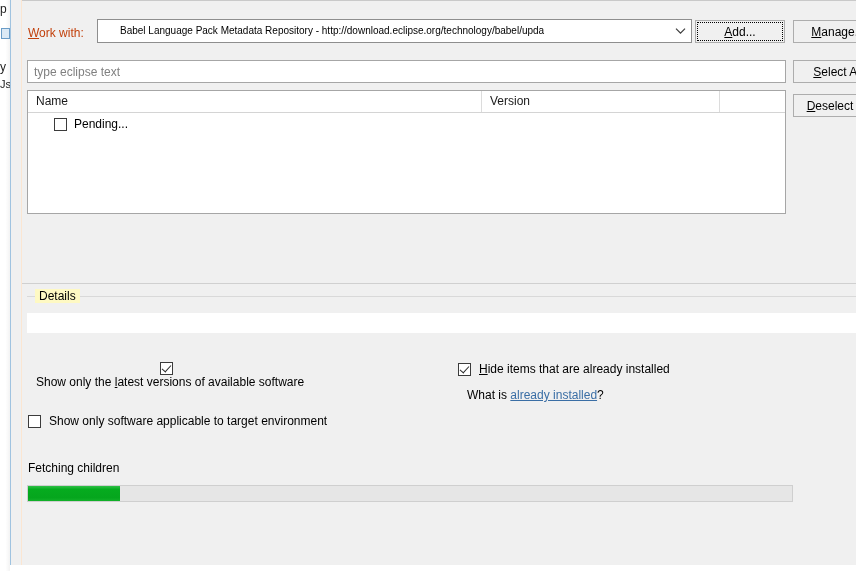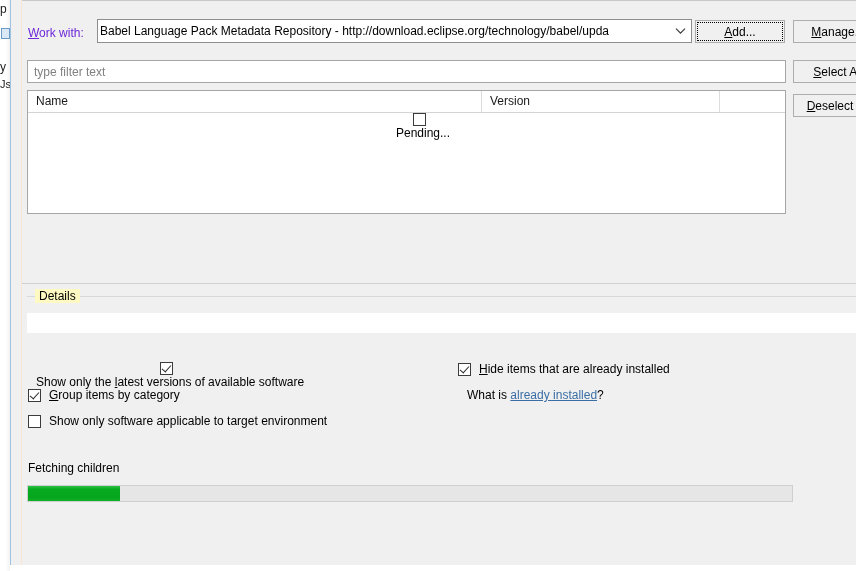--- a/index.html
+++ b/index.html
@@ -68,39 +68,39 @@
     left: 11px; top: 0;
     width: 845px; height: 1px;
     background: #c9c9c9;
   }
 
   
   #workwith-label {
     position: absolute;
     left: 17px; top: 26px;
     font-size: 12px;
-    color: #6d28d9;
+    color: #c2410c;
     white-space: nowrap;
   }
   #workwith-label u { text-decoration: underline; }
 
   #workwith-combo {
     position: absolute;
     left: 86px; top: 19px;
     width: 595px; height: 24px;
     background: #ffffff;
     border: 1px solid #8e8e8e;
     box-sizing: border-box;
     display: flex;
     align-items: center;
   }
   #workwith-combo-value {
     flex: 1;
-    padding: 0 2px;
-    font-size: 12px;
+    padding: 0 22px;
+    font-size: 10px;
     color: #000;
     white-space: nowrap;
     overflow: hidden;
     line-height: 22px;
   }
   #workwith-combo-arrow {
     width: 22px;
     height: 22px;
     display: flex;
     align-items: center;
@@ -188,21 +188,20 @@
   #tree-rows {
     position: absolute;
     left: 0; top: 22px;
     right: 0; bottom: 0;
   }
   .tree-row {
     height: 22px;
     display: flex;
     align-items: center;
     padding-left: 26px;
-    flex-direction: column;
   }
   .tree-row-label { font-size: 12px; color: #000; margin-left: 7px; }
 
   
   .cb {
     display: inline-block;
     width: 13px; height: 13px;
     border: 1px solid #3b3b3b;
     background: #ffffff;
     box-sizing: border-box;
@@ -354,21 +353,21 @@
       <span>elect All</span>
     </button>
 
   <button class="btn" id="btn-deselectall">
       <span></span>
       <u>D</u>
       <span>eselect All</span>
     </button>
 
   <div id="filter-field">
-    <span id="filter-placeholder">type filter text</span>
+    <span id="filter-placeholder">type eclipse text</span>
   </div>
 
   <div id="tree-table">
     <div id="tree-header">
       <div class="tree-col" id="tree-col-name">Name</div>
       <div class="tree-col" id="tree-col-version">Version</div>
       <div class="tree-col" id="tree-col-blank"></div>
     </div>
     <div id="tree-rows">
       <div class="tree-row">
@@ -383,24 +382,20 @@
     <div id="details-group-line"></div>
     <div id="details-legend">Details</div>
     <div id="details-text-area"></div>
   </div>
 
   <div class="opt-row" id="opt-latest">
     <span class="cb checked"></span>
     <span class="opt-label"><span>Show only the </span><u>l</u><span>atest versions of available software</span></span>
   </div>
 
-  <div class="opt-row" id="opt-group">
-    <span class="cb checked"></span>
-    <span class="opt-label"><span></span><u>G</u><span>roup items by category</span></span>
-  </div>
 
   <div class="opt-row" id="opt-applicable">
     <span class="cb"></span>
     <span class="opt-label"><span></span><span>S</span><span>how only software applicable to target environment</span></span>
   </div>
 
 
   <div class="opt-row" id="opt-hide">
     <span class="cb checked"></span>
     <span class="opt-label"><span></span><u>H</u><span>ide items that are already installed</span></span>

